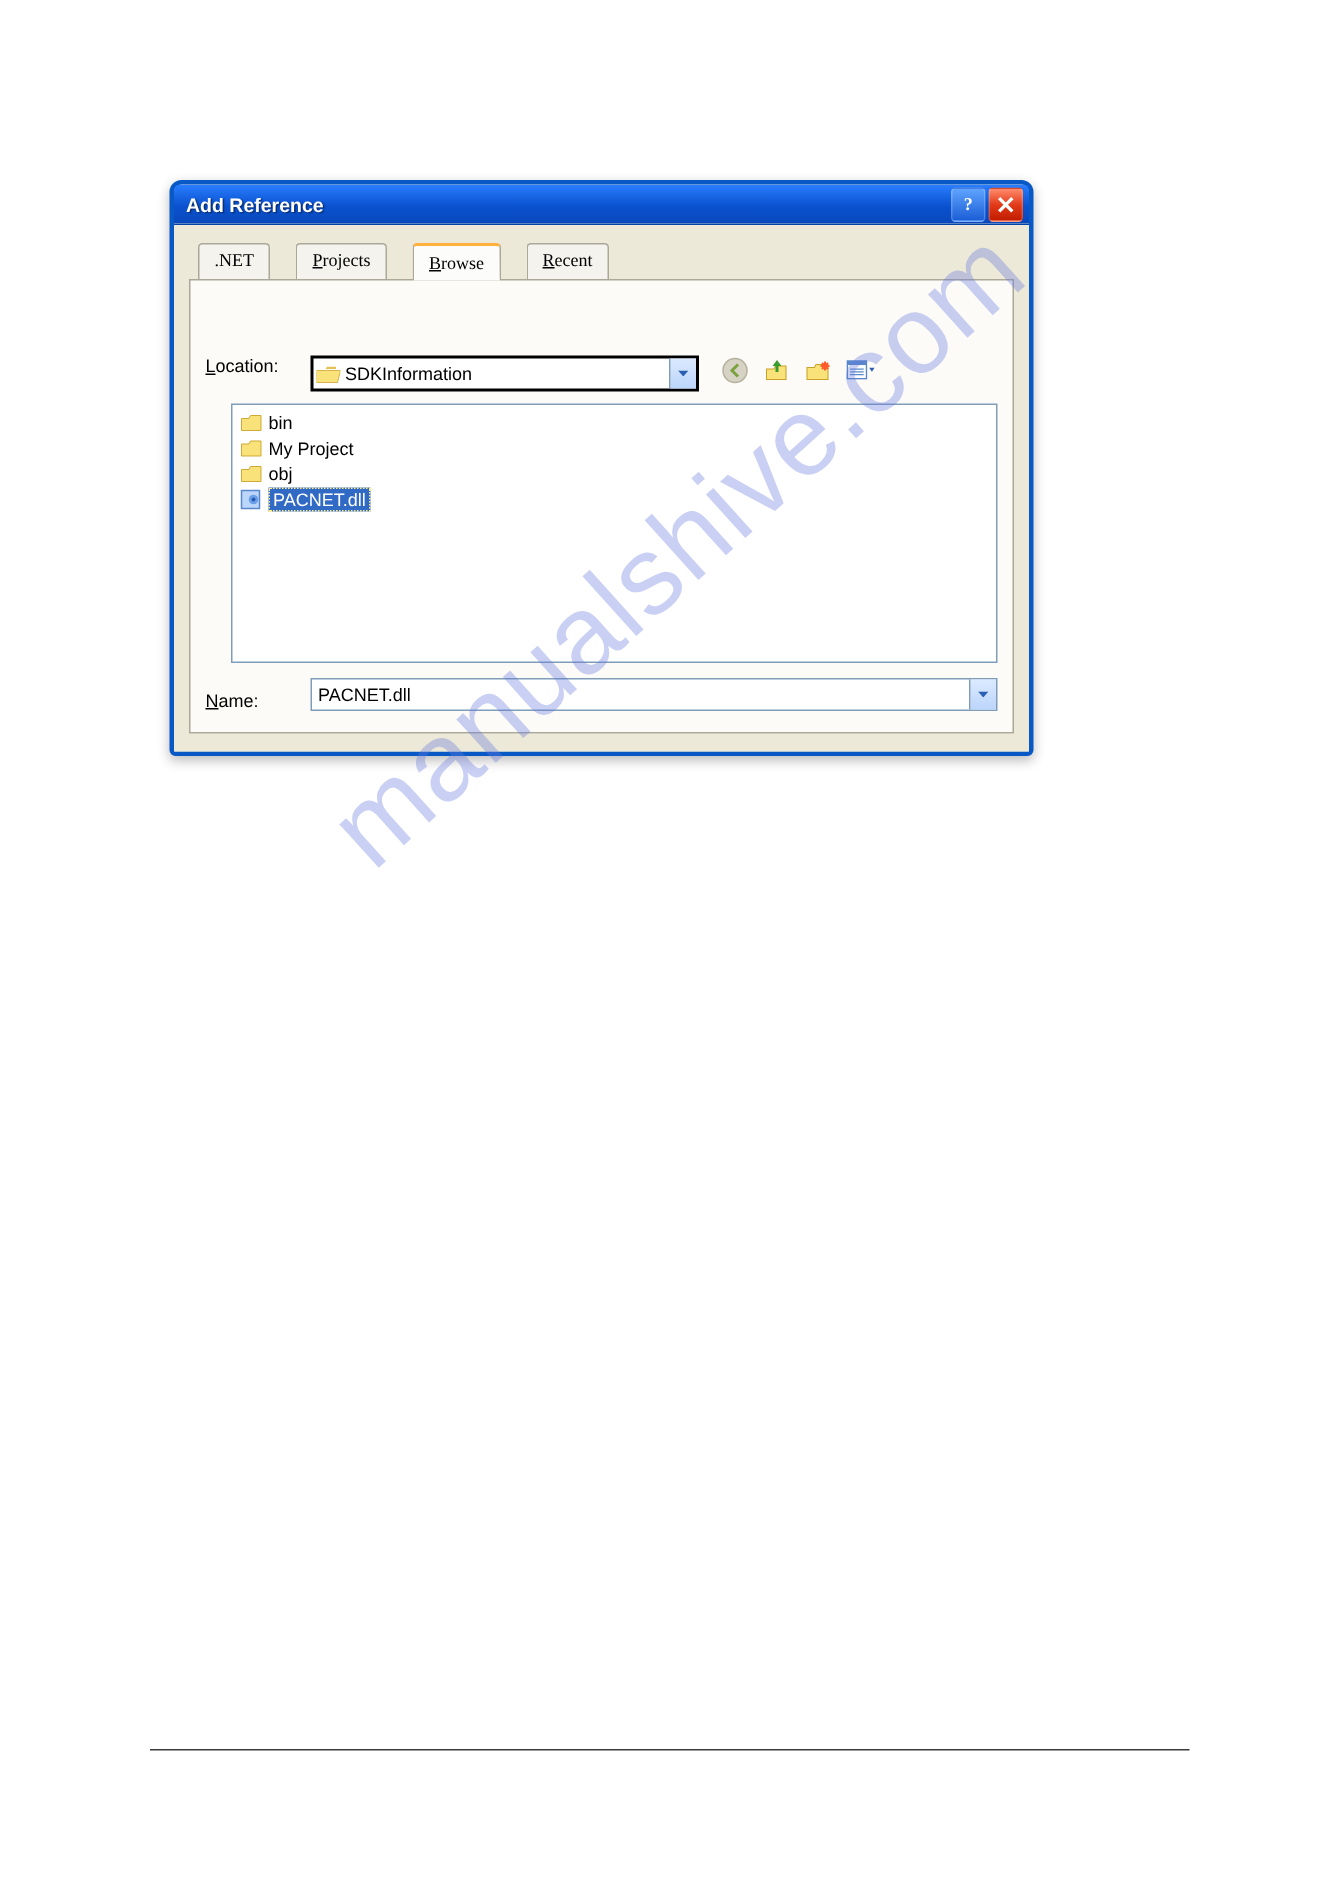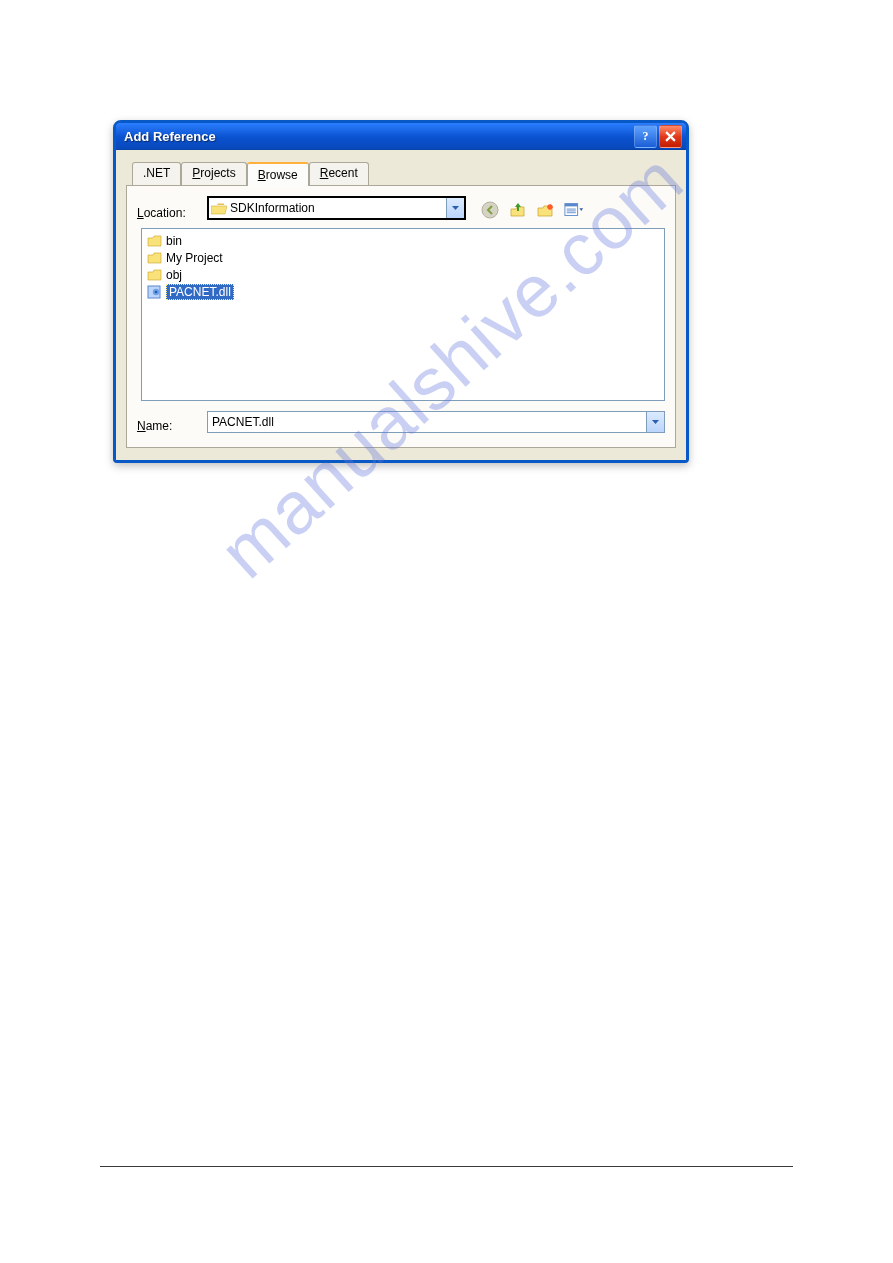--- a/index.html
+++ b/index.html
@@ -53,23 +53,24 @@
   }
   .help-btn { background: linear-gradient(#5fa3ff,#1a5ed6); font-family: Georgia,serif; }
   .close-btn { background: linear-gradient(#ff8a6a,#e23b1a,#c21c00); }
   .close-btn svg { width: 11px; height: 11px; }
   .dialog-body {
     padding: 12px 10px 12px 10px;
     background: #ece9d8;
   }
   .tabstrip {
     display: flex;
-    gap: 0;
+    gap: 17px;
     padding-left: 6px;
     margin-bottom: -1px;
+    font-family: Liberation Serif, serif;
   }
   .tab {
     padding: 3px 10px 4px;
     background: #f4f3ee;
     border: 1px solid #aca899;
     border-bottom: none;
     border-radius: 3px 3px 0 0;
     cursor: default;
     font-size: 12px;
   }
@@ -80,21 +81,21 @@
     position: relative;
     z-index: 2;
   }
   .tab .ul { text-decoration: underline; }
   .tab-panel {
     border: 1px solid #aca899;
     background: #fcfbf7;
     padding: 10px 10px 14px 10px;
     position: relative;
   }
-  .row { display: flex; align-items: flex-end; margin-bottom: 8px; }
+  .row { display: flex; align-items: flex-start; margin-bottom: 8px; margin-top: 40px; }
   .label {
     width: 70px;
     font-size: 12px;
   }
   .label .ul { text-decoration: underline; }
   .combo {
     flex: 1;
     max-width: 253px;
     height: 20px;
     border: 2px solid #000000;
@@ -113,21 +114,21 @@
     background: linear-gradient(#dbeaff,#bcd5fb);
     border-left: 1px solid #7f9db9;
     display: flex; align-items: center; justify-content: center;
     color: #2b5fb4;
   }
   .toolbar-icons {
     display: flex; gap: 8px; margin-left: 14px;
   }
   .tb-ico { width: 20px; height: 20px; display:flex; align-items:center; justify-content:center; }
   .file-listbox {
-    margin-left: 4px;
+    margin-left: 17px;
     border: 1px solid #7f9db9;
     background: #fff;
     height: 165px;
     padding: 3px 4px;
     overflow: hidden;
   }
   .fs-item {
     display: flex; align-items: center;
     font-size: 12px;
     height: 17px;

